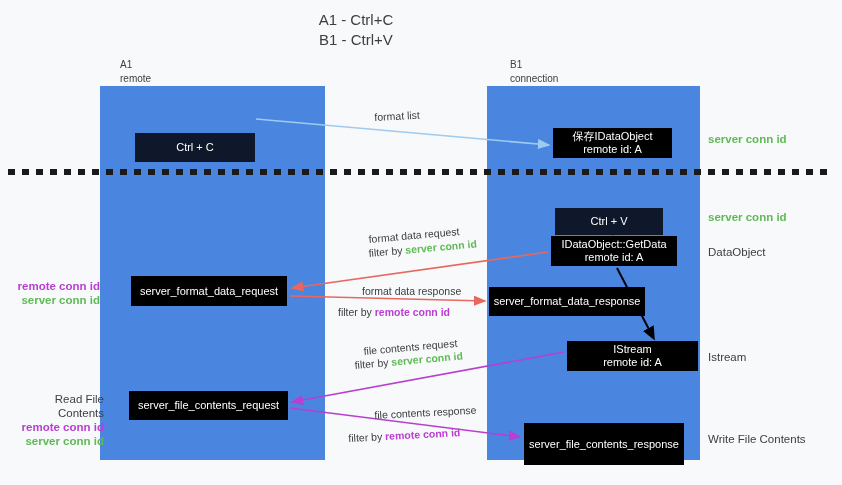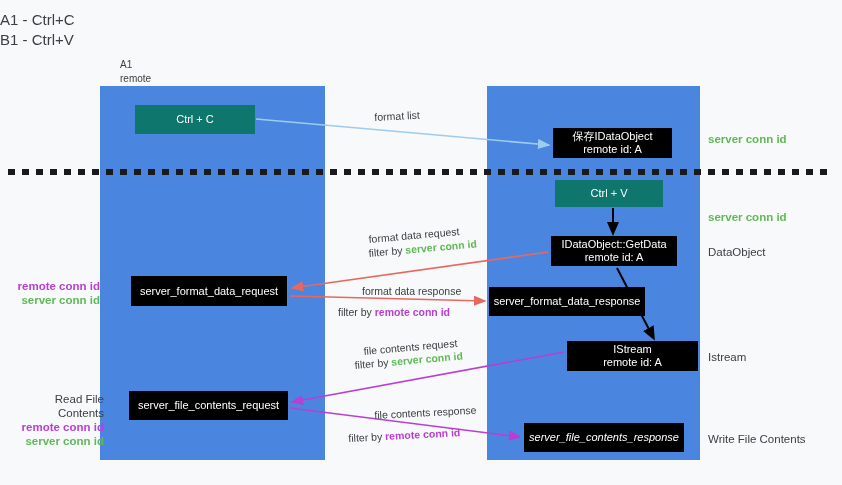--- a/index.html
+++ b/index.html
@@ -10,21 +10,21 @@
     position:relative;
     overflow:hidden;
     color:#3c4043;
   }
   #canvas{position:absolute;left:0;top:0;width:842px;height:485px;}
 
   .abs{position:absolute;}
 
   
   #title{
-    left:0;top:10px;width:712px;
+    left:0;top:10px;width:712px;text-align:center;
     font-size:15px;line-height:20px;color:#3c4043;
   }
 
   
   .col-head{
     text-align:left;font-size:10px;line-height:14px;color:#3c4043;
   }
   #head-a1{left:120px;top:58px;width:160px;}
   #head-b1{left:510px;top:58px;width:160px;}
 
@@ -32,32 +32,32 @@
   .lane{background:#4a86e0;}
   #lane-a1{left:100px;top:86px;width:225px;height:374px;}
   #lane-b1{left:487px;top:86px;width:213px;height:374px;}
 
   
   .box{
     display:flex;align-items:center;justify-content:center;
     text-align:center;color:#ffffff;font-size:11px;line-height:13px;
     box-sizing:border-box;padding:2px 4px;
   }
-  .green{background:#0f766e;}
+  .green{background:#0f172a;margin-top:28px;}
   .orange{background:#000000;}
 
   #box-ctrlc{left:135px;top:105px;width:120px;height:29px;}
   #box-save-idataobject{left:553px;top:128px;width:119px;height:30px;}
   #box-ctrlv{left:555px;top:180px;width:108px;height:27px;}
   #box-getdata{left:551px;top:236px;width:126px;height:30px;}
   #box-fmt-req{left:131px;top:276px;width:156px;height:30px;}
   #box-fmt-resp{left:489px;top:287px;width:156px;height:29px;}
   #box-istream{left:567px;top:341px;width:131px;height:30px;}
   #box-file-req{left:129px;top:391px;width:159px;height:29px;}
-  #box-file-resp{left:524px;top:423px;width:160px;height:29px;font-style:italic;}
+  #box-file-resp{left:524px;top:423px;width:160px;height:42px;}
 
   
   .note{font-size:11.5px;line-height:14px;}
   .note-bold{font-size:11.5px;line-height:14px;font-weight:bold;}
   .green-txt{color:#5fba56;}
   .purple-txt{color:#b83fd0;}
   .dark-txt{color:#3c4043;}
 
   #note-server-1{left:708px;top:132px;}
   #note-server-2{left:708px;top:210px;}
@@ -93,20 +93,24 @@
 
   <div class="abs" id="title">
     <div>A1 - Ctrl+C</div>
     <div>B1 - Ctrl+V</div>
   </div>
 
   <div class="abs col-head" id="head-a1">
     <div>A1</div>
     <div>remote</div>
   </div>
+  <div class="abs col-head" id="head-b1">
+    <div>B1</div>
+    <div>connection</div>
+  </div>
 
   <div class="abs lane" id="lane-a1"></div>
   <div class="abs lane" id="lane-b1"></div>
 
   <svg class="abs" style="left:0;top:0;width:842px;height:485px;pointer-events:none;">
     <defs>
       <marker id="ah-blue" markerWidth="9" markerHeight="9" refX="7" refY="3.2" orient="auto">
         <path d="M0,0 L8,3.2 L0,6.4 z" fill="#9ecbf0"></path>
       </marker>
       <marker id="ah-red" markerWidth="9" markerHeight="9" refX="7" refY="3.2" orient="auto">

